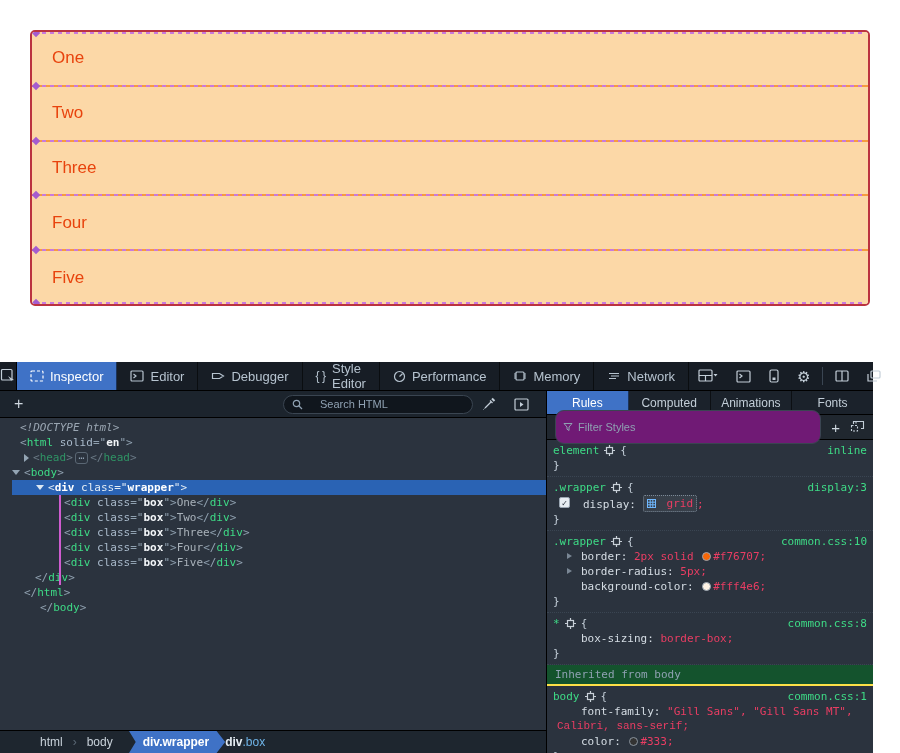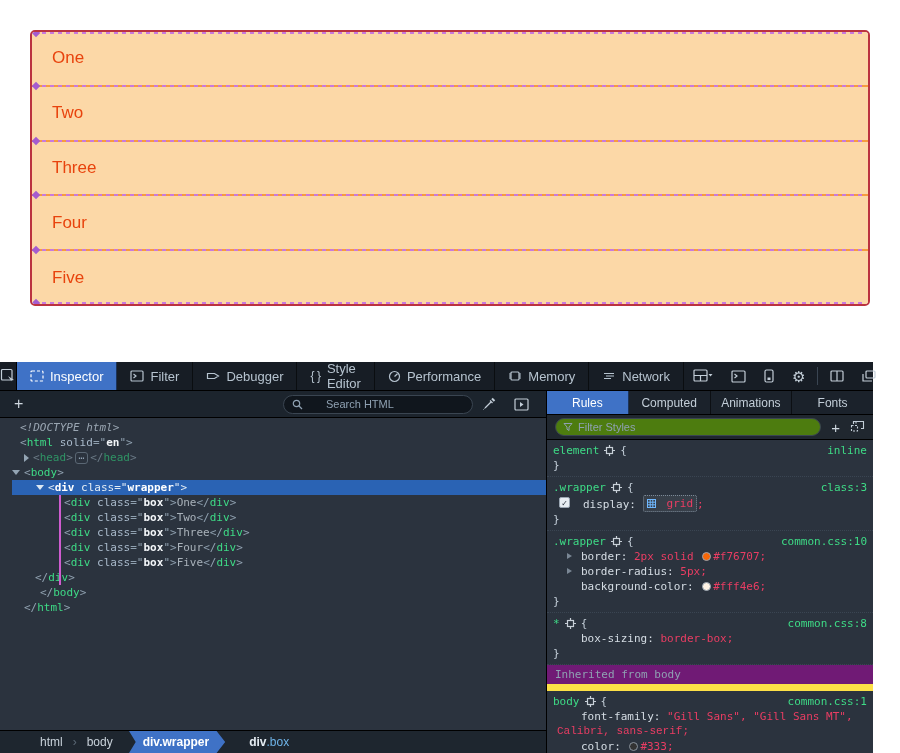--- a/index.html
+++ b/index.html
@@ -38,21 +38,21 @@
 
   .dt-body { flex:1; display:flex; min-height:0; }
   .left-pane { width:547px; flex:0 0 547px; border-right:1px solid #000;
                display:flex; flex-direction:column; min-height:0; }
 
   .markup-toolbar { height:27px; flex:0 0 27px; background:#1c242d; border-bottom:1px solid #000;
                     display:flex; align-items:center; padding:0 8px; }
   .add-node { font-size:16px; color:#cfd8e0; padding:0 6px; }
   .search-pill { margin-left:auto; width:190px; height:19px; background:#10161d;
                  border:1px solid #3a4551; border-radius:10px; display:flex; align-items:center;
-                 padding:0 8px; gap:23px; }
+                 padding:0 8px; gap:17px; }
   .search-pill input, .filter-pill input { background:transparent; border:none; outline:none;
                  color:#c3ced8; font-size:11px; width:100%; }
   .search-pill input::placeholder, .filter-pill input::placeholder { color:#8fa1b2; }
   .mk-ic { padding:0 9px; display:flex; align-items:center; }
 
   .tree { flex:1; position:relative; background:#2b333e; overflow:hidden;
           font-family:"DejaVu Sans Mono","Liberation Mono",monospace; font-size:11px; padding-top:2px;margin-left:12px; }
   .mk-row { height:15px; line-height:15px; white-space:pre; display:flex; align-items:center; position:relative; }
   .mk-row.selected { background:#2a63b4; }
   .tw { width:0; height:0; display:inline-block; margin-right:4px; }
@@ -74,34 +74,34 @@
   .selected .tk-v { color:#fff; }
   .child-guide { position:absolute; width:2px; background:#cf5cd0; left:47px; z-index:2; }
 
   .crumbbar { height:23px; flex:0 0 23px; background:#1e262f; border-top:1px solid #000;
               display:flex; align-items:center; font-size:12px; padding-left:30px; }
   .crumb { color:#c9d2da; padding:0 10px; }
   .crumb-sep { color:#5a6774; font-size:12px; }
   .crumb-chip { background:#3f72c6; color:#ffffff; font-weight:bold; height:23px;
                 display:flex; align-items:center; padding:0 16px 0 14px; margin-left:6px;
                 clip-path:polygon(0 0, calc(100% - 9px) 0, 100% 50%, calc(100% - 9px) 100%, 0 100%, 7px 50%); }
-  .crumb-last { margin-left:24px; color:#e6edf3; font-weight:bold;text-align:center; }
+  .crumb-last { margin-left:0; color:#e6edf3; font-weight:bold;text-align:center; }
   .crumb-last .cls { color:#6fb4e8; font-weight:normal; }
 
   
   .right-pane { flex:1; display:flex; flex-direction:column; min-height:0; background:#2b333e; }
   .side-tabs { height:24px; flex:0 0 24px; display:flex; background:#1b222b; border-bottom:1px solid #000; }
   .side-tab { flex:1; display:flex; align-items:center; justify-content:center; font-size:12px;
               color:#c3ced8; border-right:1px solid rgba(0,0,0,.55); }
   .side-tab:last-child { border-right:none; }
   .side-tab.active { background:#3f72c6; color:#fff; }
   .filter-row { height:25px; flex:0 0 25px; background:#20272f; border-bottom:1px solid #000;
                 display:flex; align-items:center; padding:0 8px; gap:10px; }
-  .filter-pill { flex:1; height:18px; background:#4d7c0f; border:1px solid #3a4551;
-                 border-radius:9px; display:flex; align-items:center; padding:0 7px; gap:5px; }
+  .filter-pill { flex:1; height:18px; background:#701a75; border:1px solid #3a4551;
+                 border-radius:9px; display:flex; align-items:center; padding:16px 7px; gap:5px; }
   .plus-btn { color:#cfd8e0; font-size:15px; line-height:1; }
 
   .rules { flex:1; overflow:hidden; font-family:"DejaVu Sans Mono","Liberation Mono",monospace;
            font-size:11px; line-height:15px; color:#d5dde4; }
   .rule { padding:3px 6px 3px 6px; border-bottom:1px dotted #3a4552; }
   .r-head { display:flex; align-items:center; gap:5px; }
   .sel { color:#3edb86; }
   .loc { margin-left:auto; color:#3edb86; }
   .brace { color:#c3ced8; }
   .decl { padding-left:28px; position:relative; color:#d5dde4; }
@@ -113,22 +113,22 @@
   .swatch { display:inline-block; width:9px; height:9px; border-radius:50%;
             border:1px solid #9aa6b2; vertical-align:-1px; margin:0 2px; }
   .sw-orange { background:#f76707; }
   .sw-cream { background:#fff4e6; }
   .sw-dark { background:#333; border-color:#8a949e; }
   .checkbox { position:absolute; left:6px; top:2px; width:11px; height:11px; background:#e8eef3;
               border:1px solid #9aa6b2; border-radius:2px; color:#2b333e; font-size:9px;
               line-height:10px; text-align:center; }
   .grid-badge { display:inline-flex; align-items:center; gap:11px; padding:0 3px;
                 border:1px dotted #7c8a98; background:rgba(255,255,255,.06); border-radius:2px; }
-  .inherit-band { background:#701a75; color:#8fa1b2; padding:2px 8px; font-size:11px;
-                  border-bottom:7px solid #fde047; }
+  .inherit-band { background:#14532d; color:#8fa1b2; padding:2px 8px; font-size:11px;
+                  border-bottom:2px solid #fde047; }
   .wrapline { padding-left:4px;font-family:Liberation Mono, monospace; }
   svg { display:block; }
 </style>
 </head>
 <body>
 
 <div class="page">
   <div class="wrapper-box">
     <div class="grid-row">
         <span>One</span>
@@ -184,21 +184,21 @@
         </span>
       <span>Inspector</span>
     </div>
     <div class="dt-tab">
       <span class="tabicon">
         <svg width="14" height="12" viewBox="0 0 14 12" fill="none" stroke="#b6c3cf" stroke-width="1.2">
           <rect x="1" y="1" width="12" height="10" rx="1"></rect>
             <path d="M3.5 4 L6 6 L3.5 8"></path>
         </svg>
         </span>
-      <span>Filter</span>
+      <span>Editor</span>
     </div>
     <div class="dt-tab">
       <span class="tabicon">
         <svg width="14" height="12" viewBox="0 0 14 12" fill="none" stroke="#b6c3cf" stroke-width="1.2">
           <path d="M1.5 3.5 h7 l4 2.5 -4 2.5 h-7 z"></path>
         </svg>
         </span>
       <span>Debugger</span>
     </div>
     <div class="dt-tab">
@@ -307,22 +307,22 @@
         <div class="mk-row" style="padding-left:8px"><span><span class="tk-p">&lt;</span><span class="tk-g">html</span><span class="tk-a"> solid</span><span class="tk-p">="</span><span class="tk-v">en</span><span class="tk-p">"&gt;</span></span></div>
         <div class="mk-row" style="padding-left:12px"><span class="tw tw-r"></span><span><span class="tk-pd">&lt;</span><span class="tk-gd">head</span><span class="tk-pd">&gt;</span><span class="tk-e">⋯</span><span class="tk-pd">&lt;/</span><span class="tk-gd">head</span><span class="tk-pd">&gt;</span></span></div>
         <div class="mk-row" style="padding-left:0"><span class="tw tw-d"></span><span><span class="tk-p">&lt;</span><span class="tk-g">body</span><span class="tk-p">&gt;</span></span></div>
         <div class="mk-row selected" style="padding-left:24px"><span class="tw tw-d"></span><span><span class="tk-p">&lt;</span><span class="tk-g">div</span><span class="tk-a"> class</span><span class="tk-p">="</span><span class="tk-v">wrapper</span><span class="tk-p">"&gt;</span></span></div>
         <div class="mk-row" style="padding-left:52px"><span><span class="tk-p">&lt;</span><span class="tk-g">div</span><span class="tk-a"> class</span><span class="tk-p">="</span><span class="tk-v">box</span><span class="tk-p">"&gt;</span><span class="tk-t">One</span><span class="tk-p">&lt;/</span><span class="tk-g">div</span><span class="tk-p">&gt;</span></span></div>
         <div class="mk-row" style="padding-left:52px"><span><span class="tk-p">&lt;</span><span class="tk-g">div</span><span class="tk-a"> class</span><span class="tk-p">="</span><span class="tk-v">box</span><span class="tk-p">"&gt;</span><span class="tk-t">Two</span><span class="tk-p">&lt;/</span><span class="tk-g">div</span><span class="tk-p">&gt;</span></span></div>
         <div class="mk-row" style="padding-left:52px"><span><span class="tk-p">&lt;</span><span class="tk-g">div</span><span class="tk-a"> class</span><span class="tk-p">="</span><span class="tk-v">box</span><span class="tk-p">"&gt;</span><span class="tk-t">Three</span><span class="tk-p">&lt;/</span><span class="tk-g">div</span><span class="tk-p">&gt;</span></span></div>
         <div class="mk-row" style="padding-left:52px"><span><span class="tk-p">&lt;</span><span class="tk-g">div</span><span class="tk-a"> class</span><span class="tk-p">="</span><span class="tk-v">box</span><span class="tk-p">"&gt;</span><span class="tk-t">Four</span><span class="tk-p">&lt;/</span><span class="tk-g">div</span><span class="tk-p">&gt;</span></span></div>
         <div class="mk-row" style="padding-left:52px"><span><span class="tk-p">&lt;</span><span class="tk-g">div</span><span class="tk-a"> class</span><span class="tk-p">="</span><span class="tk-v">box</span><span class="tk-p">"&gt;</span><span class="tk-t">Five</span><span class="tk-p">&lt;/</span><span class="tk-g">div</span><span class="tk-p">&gt;</span></span></div>
         <div class="mk-row" style="padding-left:23px"><span><span class="tk-p">&lt;/</span><span class="tk-g">div</span><span class="tk-p">&gt;</span></span></div>
+        <div class="mk-row" style="padding-left:12px"><span><span class="tk-p">&lt;/</span><span class="tk-g">html</span><span class="tk-p">&gt;</span></span></div>
         <div class="mk-row" style="padding-left:28px"><span><span class="tk-p">&lt;/</span><span class="tk-g">body</span><span class="tk-p">&gt;</span></span></div>
-        <div class="mk-row" style="padding-left:12px"><span><span class="tk-p">&lt;/</span><span class="tk-g">html</span><span class="tk-p">&gt;</span></span></div>
         <div class="child-guide" style="top:77px; height:90px;"></div>
       </div>
 
       <div class="crumbbar">
         <span class="crumb">html</span>
         <span class="crumb-sep">›</span>
         <span class="crumb">body</span>
         <span class="crumb-chip">div.wrapper</span>
         <span class="crumb-last"><span>div</span><span class="cls">.box</span></span>
       </div>
@@ -375,21 +375,21 @@
         <div class="rule">
           <div class="r-head">
             <span class="sel">.wrapper</span>
             <span>
               <svg width="11" height="11" viewBox="0 0 11 11" fill="none" stroke="#c8d0d8" stroke-width="1.2">
                 <rect x="2.5" y="2.5" width="6" height="6"></rect>
                   <path d="M5.5 0v2M5.5 9v2M0 5.5h2M9 5.5h2"></path>
               </svg>
               </span>
             <span class="brace">{</span>
-            <span class="loc">class:3</span>
+            <span class="loc">display:3</span>
           </div>
           <div class="decl" style="padding-left:30px">
             <span class="checkbox">✓</span>
             <span class="pname">display</span><span class="pname">:</span>
             <span class="grid-badge">
               <span>
                 <svg width="9" height="9" viewBox="0 0 9 9" fill="none" stroke="#6fb8ff" stroke-width="1">
                   <rect x="0.5" y="0.5" width="8" height="8"></rect>
                     <path d="M3.2 0.5v8M5.8 0.5v8M0.5 3.2h8M0.5 5.8h8"></path>
                 </svg>

